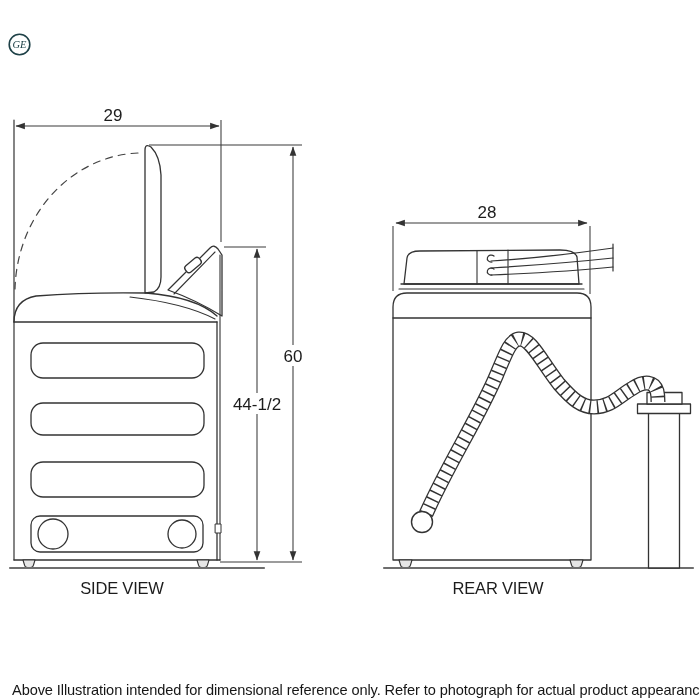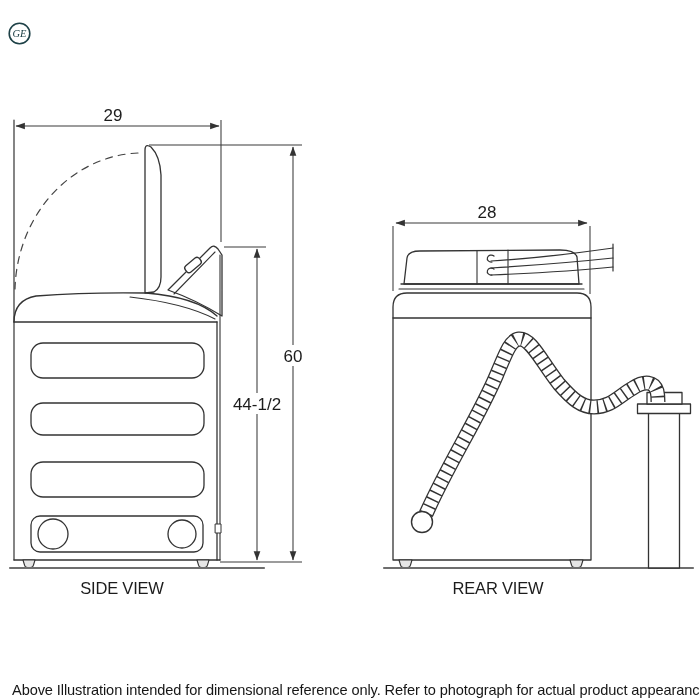--- a/index.html
+++ b/index.html
@@ -4,21 +4,21 @@
 <style>
   html,body{margin:0;padding:0;background:#fff;}
   #stage{position:relative;width:700px;height:700px;background:#ffffff;overflow:hidden;
          font-family:"Liberation Sans",sans-serif;}
   #drawing{position:absolute;left:0;top:0;}
   svg text{font-family:"Liberation Sans",sans-serif;fill:#1c1c1c;}
   .dim-label{font-size:17px;}
   .view-label{font-size:16.5px;letter-spacing:-0.2px;}
   #footer-note{position:absolute;left:12px;top:682px;width:688px;
                font-size:14.6px;color:#161616;letter-spacing:-0.1px;white-space:nowrap;}
-  #ge-logo{position:absolute;left:8px;top:22px;width:23px;height:23px;}
+  #ge-logo{position:absolute;left:8px;top:33px;width:23px;height:23px;}
 </style>
 </head>
 <body>
 
 <div id="stage">
 
   <div id="ge-logo">
     <svg width="23" height="23" viewBox="0 0 23 23">
       <circle cx="11.5" cy="11.5" r="10.3" fill="none" stroke="#1e4147" stroke-width="1.6"></circle>
       <text x="11.5" y="15.2" text-anchor="middle" style="font-family:'Liberation Serif',serif;font-style:italic;font-size:10.5px;fill:#1e4147;">GE</text>

